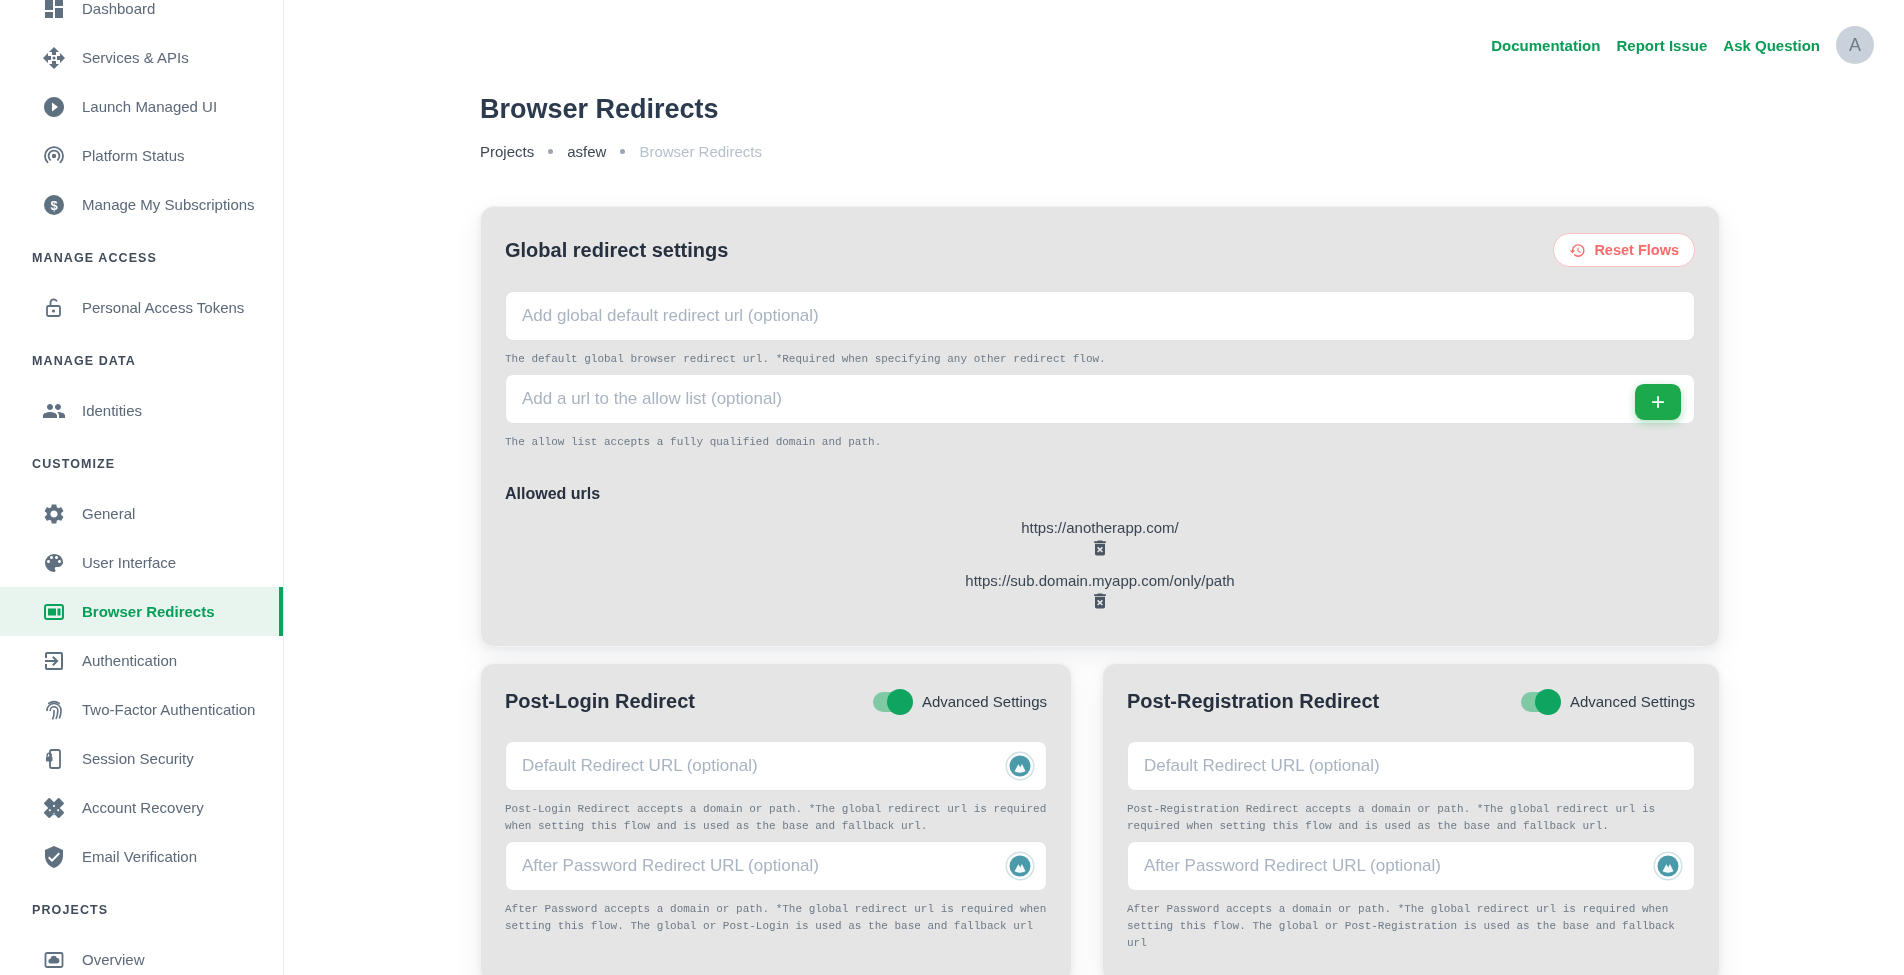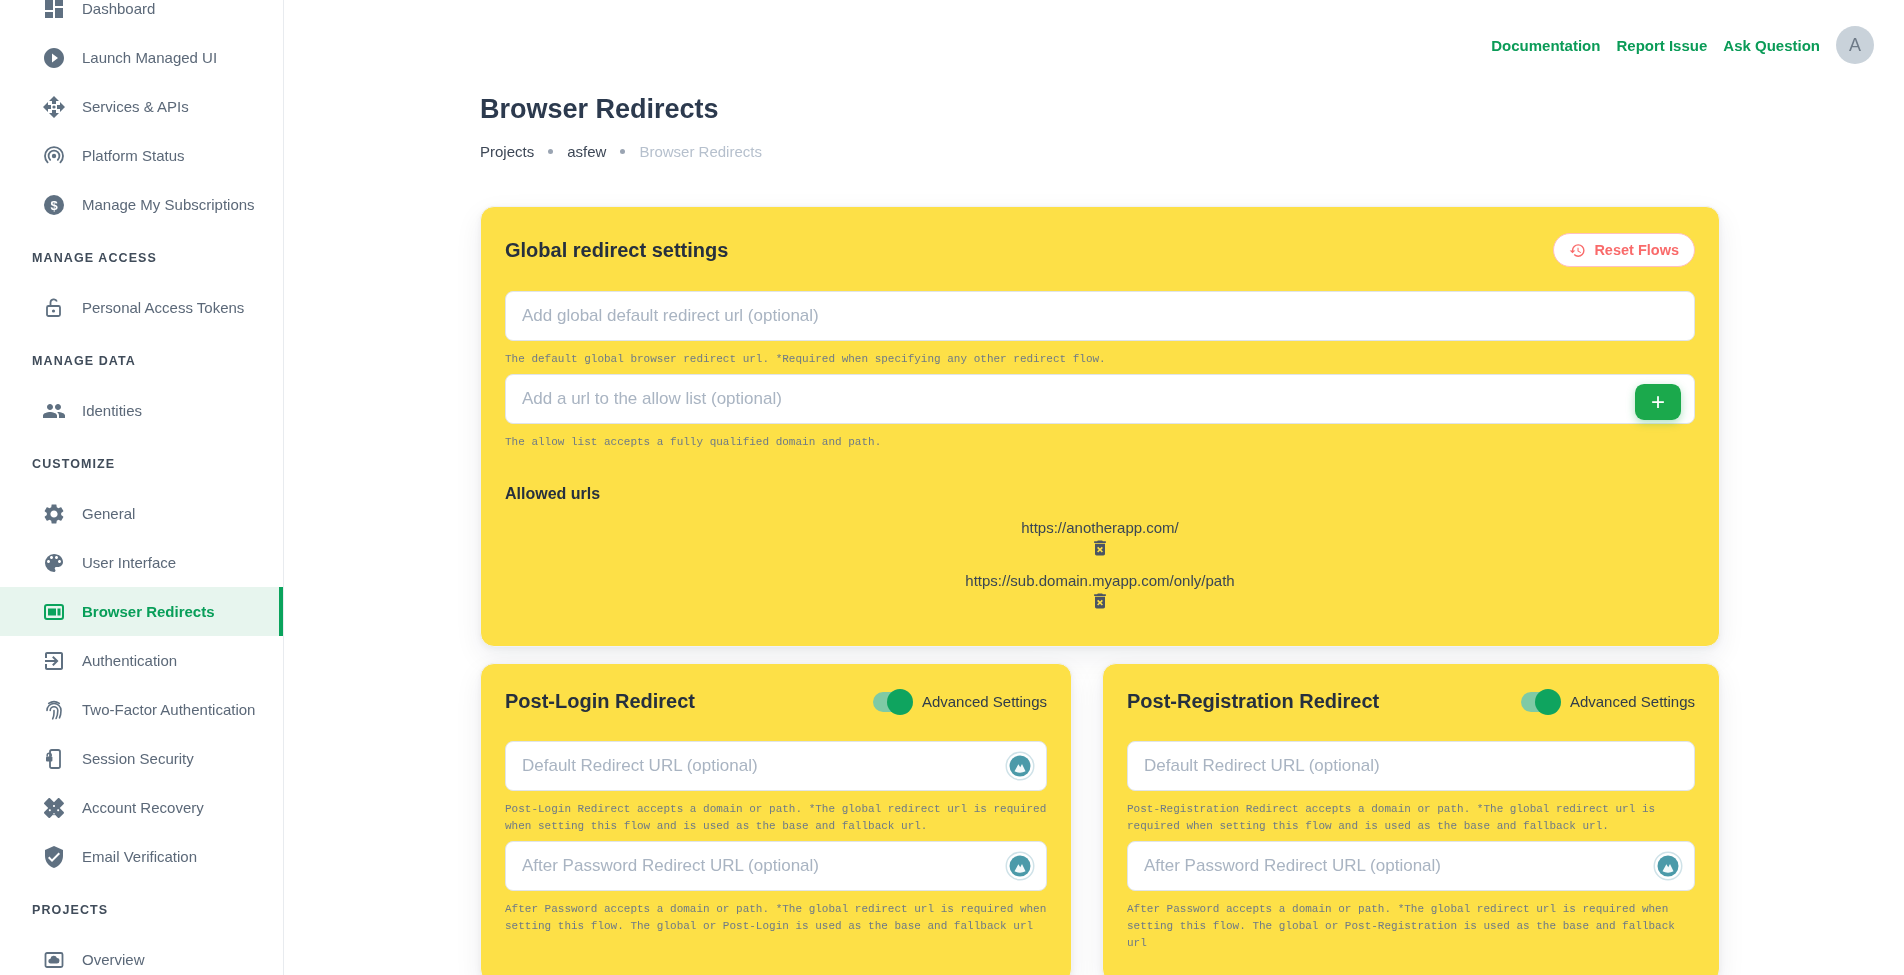--- a/index.html
+++ b/index.html
@@ -32,21 +32,21 @@
     display:flex; align-items:center; justify-content:center; font-size:18px; cursor:pointer; }
 
   .content { margin-left:196px; width:1240px; }
   .page-title { font-size:27px; font-weight:bold; color:#2c3a4e; margin-top:4px; }
   .breadcrumb { display:flex; align-items:center; margin-top:18px; font-size:15px; }
   .crumb { color:#3d4756; }
   .crumb.current { color:#b6c0cd; }
   .crumb-dot { width:5px; height:5px; border-radius:50%; background:#9aa4b2; margin:0 14px; }
 
   
-  .card { background:#fde047; border:1px solid #f1f2f5; border-radius:14px;
+  .card { background:#e5e5e5; border:1px solid #f1f2f5; border-radius:14px;
     box-shadow:0 2px 6px rgba(20,30,50,.05), 0 10px 28px rgba(20,30,50,.07); }
   .global-card { margin-top:46px; padding:26px 24px 30px 24px; }
   .card-head { display:flex; align-items:center; justify-content:space-between; }
   .card-title { font-size:20px; font-weight:bold; color:#26303e; }
 
   .reset-btn { display:flex; align-items:center; gap:8px; height:34px; padding:0 15px;
     background:#fff; border:1.5px solid #ffc0c0; border-radius:17px; cursor:pointer;
     color:#f96a6a; font-weight:bold; font-size:14.5px; font-family:inherit; }
   .reset-btn .icn { width:17px; height:17px; }
 
@@ -98,34 +98,34 @@
         <svg viewBox="0 0 24 24" width="24" height="24" fill="currentColor">
             <path d="M3 13h8V3H3v10zm0 8h8v-6H3v6zm10 0h8V11h-8v10zm0-18v6h8V3h-8z"></path>
           </svg>
       </span>
       <span class="lbl">Dashboard</span>
     </div>
 
     <div class="nav-item">
       <span class="icn">
         <svg viewBox="0 0 24 24" width="24" height="24" fill="currentColor">
-            <path d="M12 2C6.48 2 2 6.48 2 12s4.48 10 10 10 10-4.48 10-10S17.52 2 12 2zm-2 14.5v-9l6 4.5-6 4.5z"></path>
-          </svg>
-      </span>
-      <span class="lbl">Launch Managed UI</span>
-    </div>
-
-    <div class="nav-item">
-      <span class="icn">
-        <svg viewBox="0 0 24 24" width="24" height="24" fill="currentColor">
             <path d="M10 9h4V6h3l-5-5-5 5h3v3zm-1 1H6V7l-5 5 5 5v-3h3v-4zm14 2l-5-5v3h-3v4h3v3l5-5zm-9 3h-4v3H7l5 5 5-5h-3v-3z"></path>
             <circle cx="12" cy="12" r="1.6"></circle>
           </svg>
       </span>
       <span class="lbl">Services &amp; APIs</span>
+    </div>
+
+    <div class="nav-item">
+      <span class="icn">
+        <svg viewBox="0 0 24 24" width="24" height="24" fill="currentColor">
+            <path d="M12 2C6.48 2 2 6.48 2 12s4.48 10 10 10 10-4.48 10-10S17.52 2 12 2zm-2 14.5v-9l6 4.5-6 4.5z"></path>
+          </svg>
+      </span>
+      <span class="lbl">Launch Managed UI</span>
     </div>
 
     <div class="nav-item">
       <span class="icn">
         <svg viewBox="0 0 24 24" width="24" height="24" fill="none" stroke="currentColor" stroke-width="1.8" stroke-linecap="round">
             <circle cx="12" cy="12" r="2.2" fill="currentColor" stroke="none"></circle>
             <path d="M8.2 15.8a5.4 5.4 0 1 1 7.6 0"></path>
             <path d="M5.6 18.4a9 9 0 1 1 12.8 0"></path>
           </svg>
       </span>

